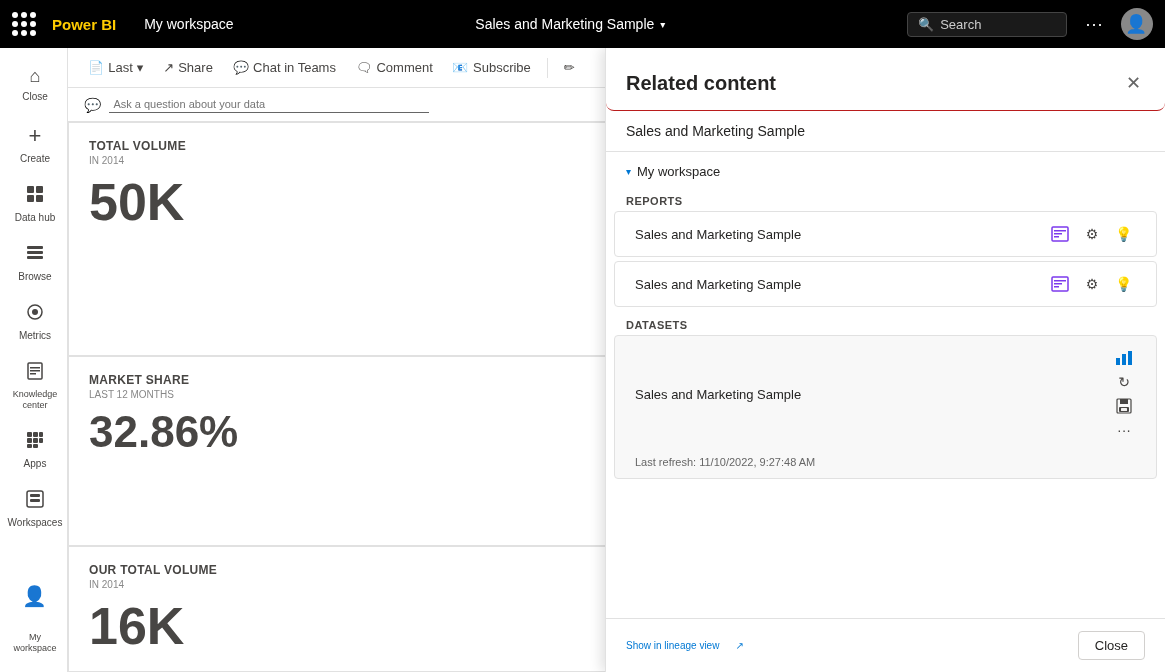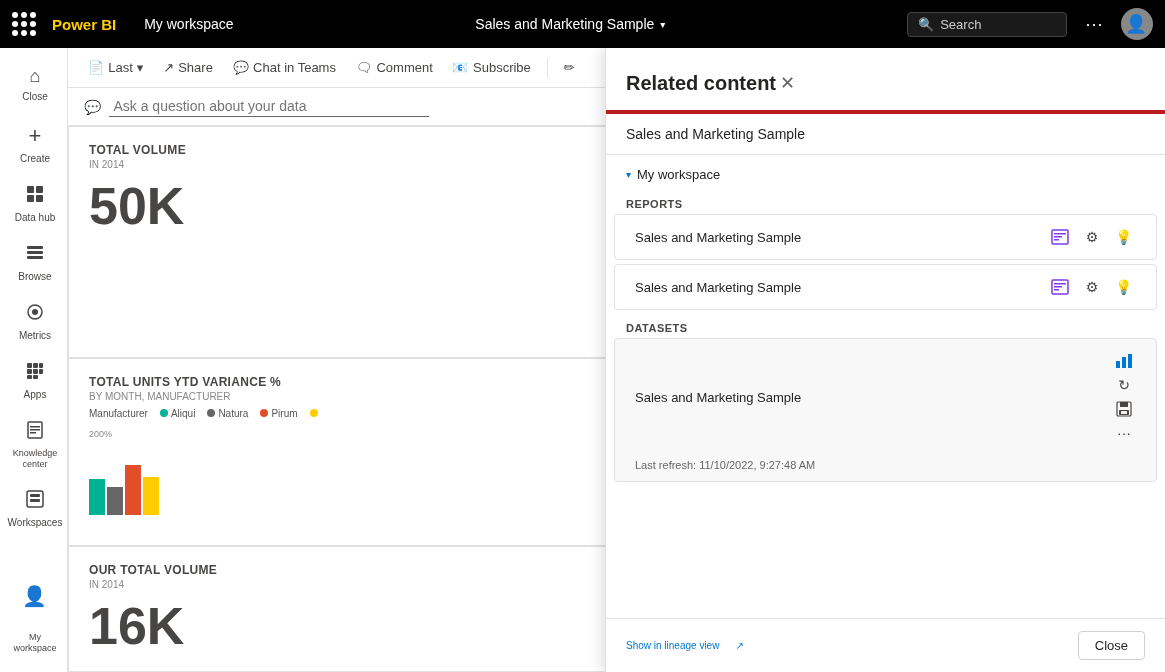--- a/index.html
+++ b/index.html
@@ -50,21 +50,21 @@
       font-size: 13px; color: #484644; cursor: pointer; border-radius: 4px; border: none; background: none;
     }
     .toolbar-divider { width: 1px; height: 20px; background: #e1e1e1; margin: 0 4px; }
 
     
     .qa-bar {
       display: flex; align-items: center; background: #fff; border-bottom: 1px solid #e1e1e1;
       padding: 8px 16px; gap: 8px;
     }
     .qa-bar input {
-      border: none; border-bottom: 1px solid #666; outline: none; font-size: 14px;
+      border: none; border-bottom: 1px solid #666; outline: none; font-size: 11px;
       color: #7f1d1d; width: 320px; padding: 2px 4px; background: transparent;
     }
     .qa-bar .qa-icon { color: #666; font-size: 14px; }
 
     
     .dashboard { display: grid; grid-template-columns: 1fr 1fr; gap: 0; flex: 1; overflow: hidden; background: #f3f2f1; }
     .tile {
       background: #fff; border: 1px solid #e1e1e1; padding: 16px 20px;
       display: flex; flex-direction: column; justify-content: flex-start;
     }
@@ -82,22 +82,22 @@
     .ytd-bar-chart { display: flex; gap: 2px; align-items: flex-end; height: 60px; margin-top: 16px; }
     .ytd-bar { width: 16px; }
 
     
     .related-panel {
       position: absolute; right: 0; top: 0; bottom: 0; width: 560px;
       background: #fff; border-left: 1px solid #e1e1e1; display: flex; flex-direction: column;
       z-index: 10; box-shadow: -4px 0 12px rgba(0,0,0,0.12);
     }
     .panel-header {
-      display: flex; align-items: center; 
-      padding: 20px 20px 12px 20px; border-bottom: 4px solid #b91c1c;
+      display: flex; align-items: center; justify-content: space-between;
+      padding: 20px 20px 12px 20px; border-bottom: 1px solid #b91c1c; border-radius: 8px;
     }
     .panel-title { font-size: 20px; font-weight: 600; color: #252423; }
     .close-btn { background: none; border: none; cursor: pointer; font-size: 18px; color: #666; padding: 4px; border-radius: 4px; }
     .panel-subtitle { padding: 12px 20px; font-size: 14px; color: #252423; border-bottom: 1px solid #e1e1e1; }
     .panel-body { flex: 1; overflow-y: auto; padding: 0; }
     .section-header {
       display: flex; align-items: center; gap: 6px; padding: 12px 20px 8px;
       font-size: 13px; color: #252423; cursor: pointer;
     }
     .section-header .chevron { font-size: 10px; color: #0078d4; }
@@ -201,50 +201,50 @@
       <span class="si-label">Browse</span>
     </div>
     <div class="sidebar-item">
       <span class="si-icon">
         <svg width="18" height="18" viewBox="0 0 18 18" fill="none">
           <circle cx="9" cy="9" r="7" stroke="#484644" stroke-width="1.5" fill="none"></circle>
           <circle cx="9" cy="9" r="3" fill="#484644"></circle>
         </svg>
       </span>
       <span class="si-label">Metrics</span>
+    </div>
+    <div class="sidebar-item">
+      <span class="si-icon">
+        <svg width="18" height="18" viewBox="0 0 18 18" fill="none">
+          <rect x="2" y="1" width="14" height="16" rx="1" stroke="#484644" stroke-width="1.5" fill="none"></rect>
+          <rect x="4" y="5" width="10" height="1.5" fill="#484644"></rect>
+          <rect x="4" y="8" width="10" height="1.5" fill="#484644"></rect>
+          <rect x="4" y="11" width="6" height="1.5" fill="#484644"></rect>
+        </svg>
+      </span>
+      <span class="si-label" style="font-size:9px;">Knowledge<br>center</span>
     </div>
     <div class="sidebar-item">
       <span class="si-icon">
         <svg width="18" height="18" viewBox="0 0 18 18" fill="none">
           <rect x="1" y="1" width="5" height="5" rx="1" fill="#484644"></rect>
           <rect x="7" y="1" width="5" height="5" rx="1" fill="#484644"></rect>
           <rect x="13" y="1" width="4" height="5" rx="1" fill="#484644"></rect>
           <rect x="1" y="7" width="5" height="5" rx="1" fill="#484644"></rect>
           <rect x="7" y="7" width="5" height="5" rx="1" fill="#484644"></rect>
           <rect x="13" y="7" width="4" height="5" rx="1" fill="#484644"></rect>
           <rect x="1" y="13" width="5" height="4" rx="1" fill="#484644"></rect>
           <rect x="7" y="13" width="5" height="4" rx="1" fill="#484644"></rect>
         </svg>
       </span>
       <span class="si-label">Apps</span>
     </div>
     <div class="sidebar-item">
       <span class="si-icon">
         <svg width="18" height="18" viewBox="0 0 18 18" fill="none">
-          <rect x="2" y="1" width="14" height="16" rx="1" stroke="#484644" stroke-width="1.5" fill="none"></rect>
-          <rect x="4" y="5" width="10" height="1.5" fill="#484644"></rect>
-          <rect x="4" y="8" width="10" height="1.5" fill="#484644"></rect>
-          <rect x="4" y="11" width="6" height="1.5" fill="#484644"></rect>
-        </svg>
-      </span>
-      <span class="si-label" style="font-size:9px;">Knowledge<br>center</span>
-    </div>
-    <div class="sidebar-item">
-      <span class="si-icon">
-        <svg width="18" height="18" viewBox="0 0 18 18" fill="none">
           <rect x="1" y="1" width="16" height="16" rx="2" stroke="#484644" stroke-width="1.5" fill="none"></rect>
           <rect x="4" y="4" width="10" height="3" rx="1" fill="#484644"></rect>
           <rect x="4" y="9" width="10" height="3" rx="1" fill="#484644"></rect>
         </svg>
       </span>
       <span class="si-label">Workspaces</span>
     </div>
     <div class="sidebar-item" style="margin-top:auto;">
       <span class="si-icon" style="font-size:20px;">👤</span>
       <span class="si-label" style="font-size:9px;margin-top:20px;">My<br>workspace</span>
@@ -320,20 +320,25 @@
           <polyline points="35,80 75,68 115,62 155,70 195,85" fill="none" stroke="#666" stroke-width="2"></polyline>
 
           <text x="28" y="128" font-size="7" fill="#888">Jan-14</text>
           <text x="68" y="128" font-size="7" fill="#888">Feb-14</text>
           <text x="108" y="128" font-size="7" fill="#888">Mar-14</text>
           <text x="148" y="128" font-size="7" fill="#888">Apr-14</text>
           <text x="188" y="128" font-size="7" fill="#888">May-14</text>
         </svg>
       </div>
 
+      <div class="tile">
+        <span class="tile-title">Market Share</span>
+        <span class="tile-subtitle">LAST 12 MONTHS</span>
+        <span class="tile-value medium">32.86%</span>
+      </div>
 
       <div class="tile">
         <span class="tile-title">Total Units YTD Variance %</span>
         <span class="tile-subtitle">BY MONTH, MANUFACTURER</span>
         <div class="chart-legend" style="margin-top:6px;">
           <span style="font-size:10px;color:#555;">Manufacturer</span>
           <span><span class="legend-dot" style="background:#00b294;"></span>Aliqui</span>
           <span><span class="legend-dot" style="background:#666;"></span>Natura</span>
           <span><span class="legend-dot" style="background:#e04f2a;"></span>Pirum</span>
           <span><span class="legend-dot" style="background:#ffcc00;"></span></span>

